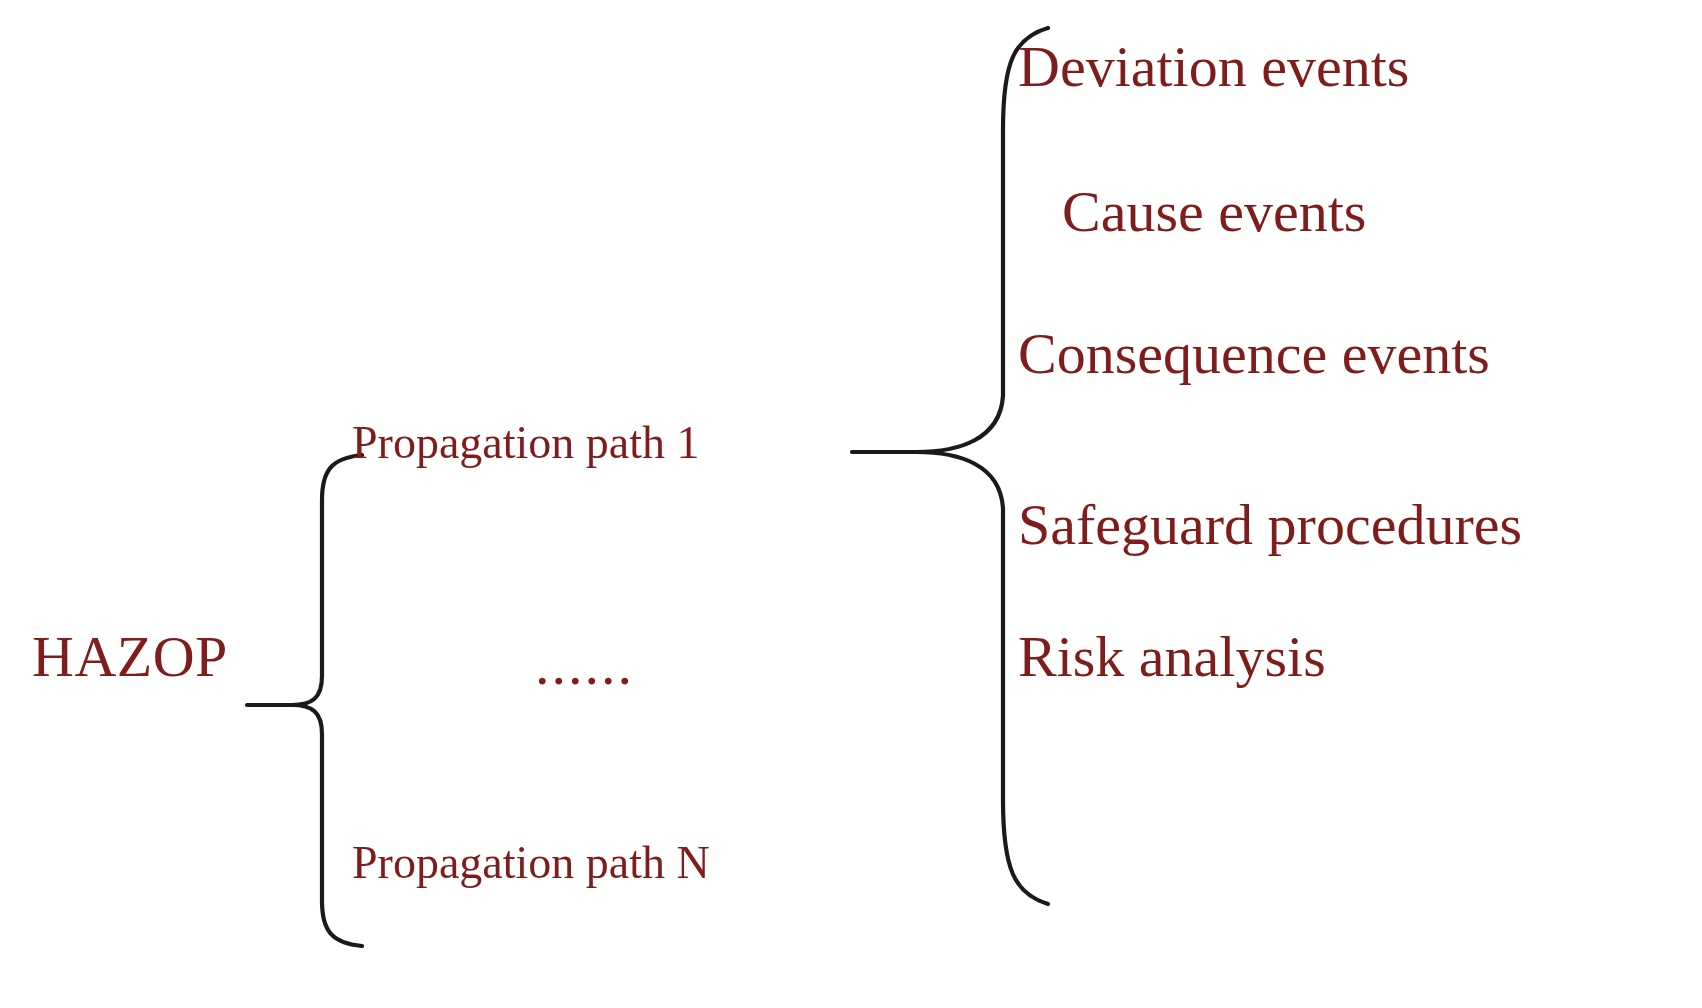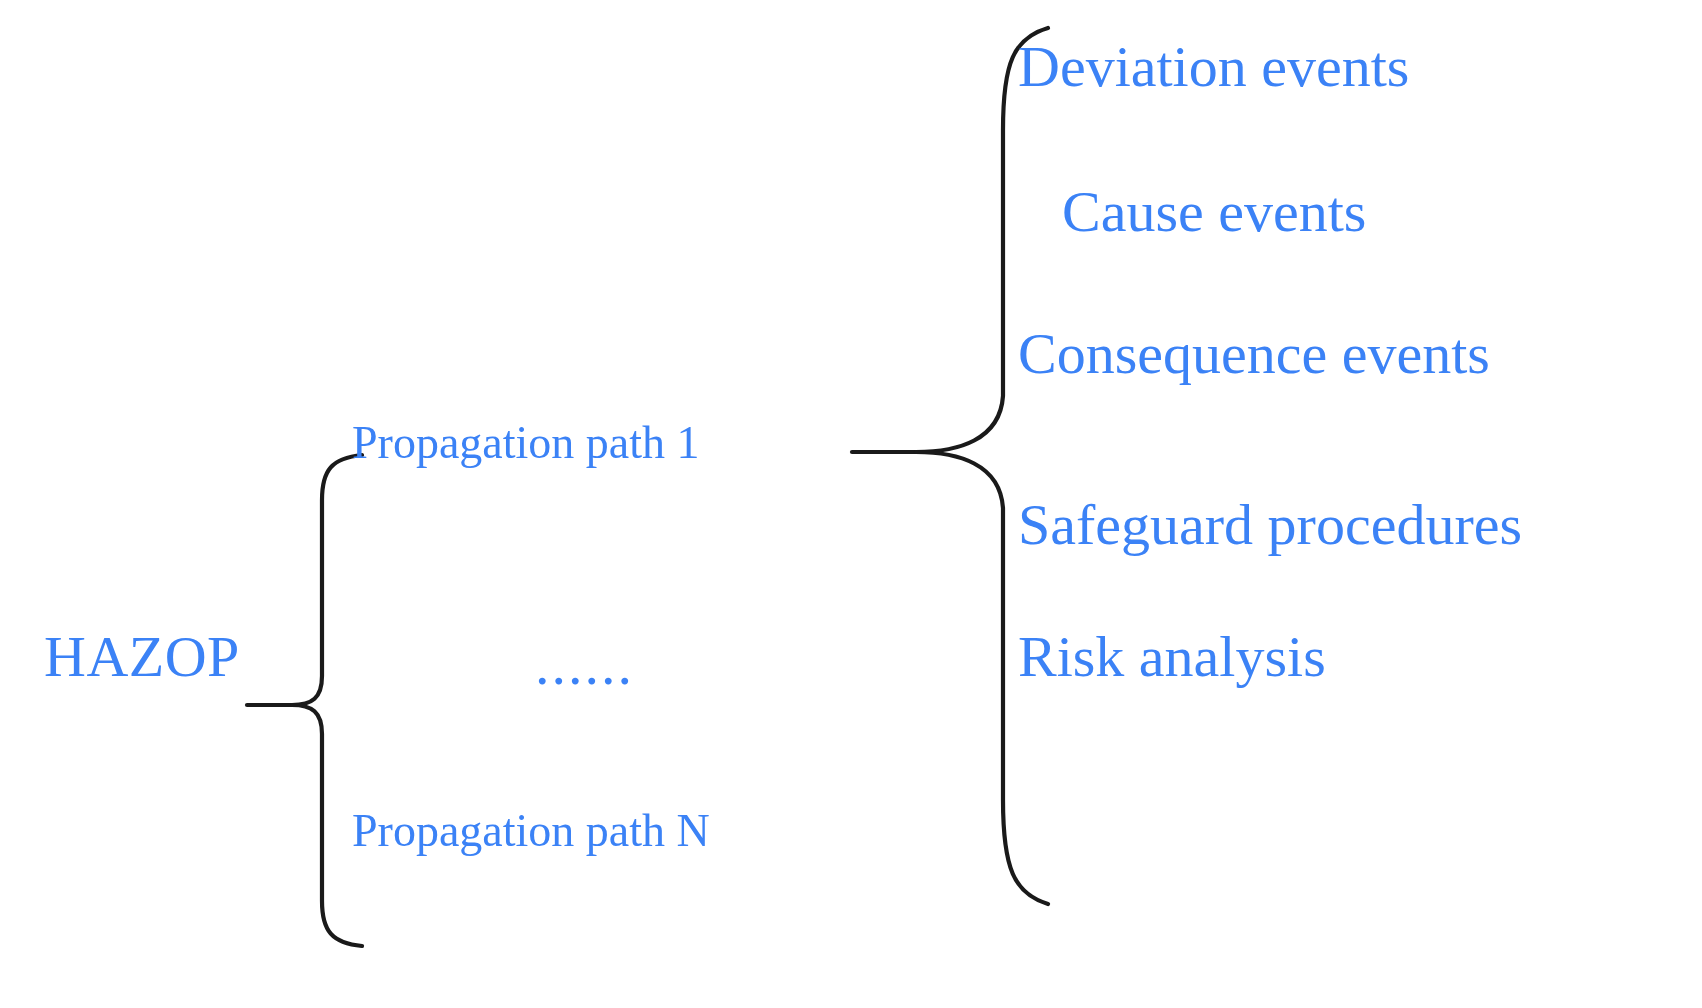--- a/index.html
+++ b/index.html
@@ -14,46 +14,46 @@
     height: 1008px;
     background: #ffffff;
     overflow: hidden;
     font-family: "Liberation Serif", "DejaVu Serif", serif;
     color: #101010;
   }
   .node-label {
     position: absolute;
     white-space: nowrap;
     line-height: 1;
-    color: #3b82f6;
+    color: #7f1d1d;
     font-family: "Liberation Serif", "DejaVu Serif", serif;
     font-weight: 400;
   }
 
   
   #root-label {
-    left: 44px;
+    left: 32px;
     top: 628px;
     font-size: 58px;
     letter-spacing: 0.5px;
   }
 
   
   .path-label {
     left: 352px;
     font-size: 46px;
   }
   #path-1 { top: 420px; }
   #path-ellipsis {
     left: 535px;
     top: 636px;
     font-size: 58px;
     letter-spacing: 2px;
   }
-  #path-n { top: 808px; }
+  #path-n { top: 840px; }
 
   
   .detail-label {
     left: 1018px;
     font-size: 58px;
   }
 
   
   .brace-layer {
     position: absolute;

